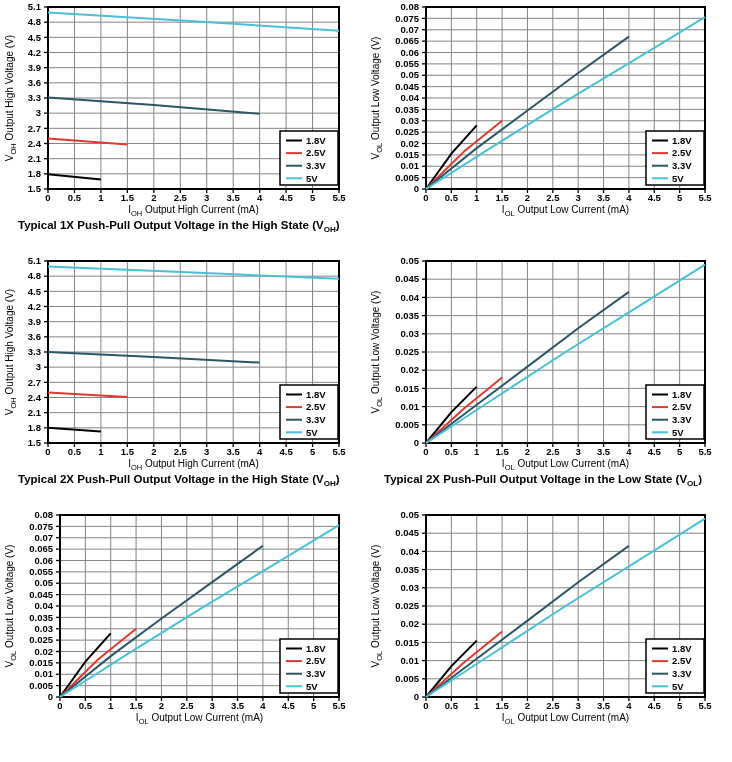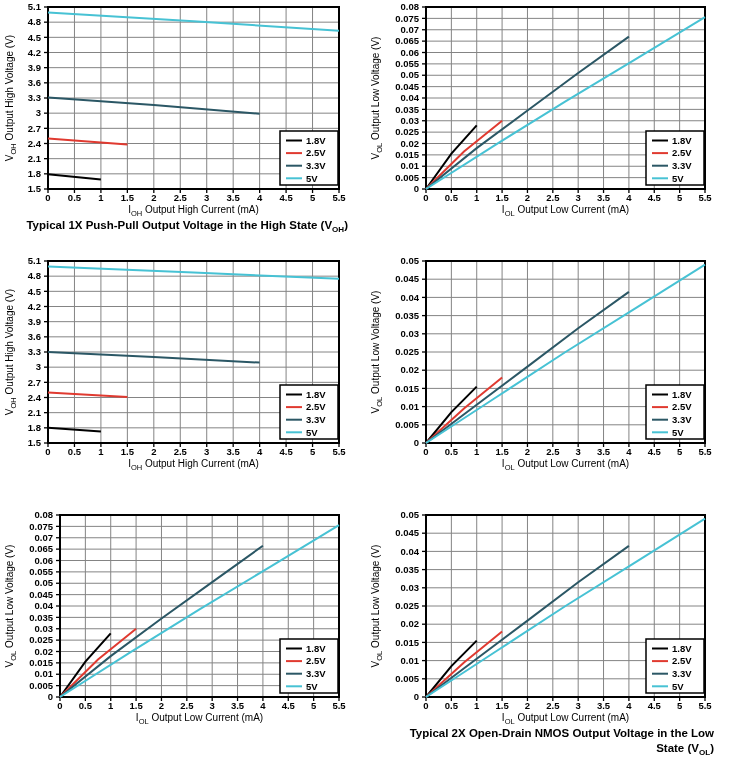--- a/index.html
+++ b/index.html
@@ -1,21 +1,21 @@
 <!DOCTYPE html>
 <html><head>
 <meta charset="utf-8">
 <style>
   html,body{margin:0;padding:0;background:#ffffff;}
   body{width:732px;height:762px;overflow:hidden;
        font-family:"Liberation Sans", sans-serif;color:#000;}
   .charts-grid{display:grid;grid-template-columns:366px 366px;grid-auto-rows:254px;}
   .chart-cell{margin:0;width:366px;height:254px;position:relative;}
   .chart-svg{display:block;width:366px;height:216px;}
-  .chart-title{font-weight:bold;font-size:11.5px;line-height:1.32;text-align:right;
+  .chart-title{font-weight:bold;font-size:11.5px;line-height:1.32;text-align:left;
                padding:2px 18px 0 18px;}
   .chart-title sub{font-size:70%;line-height:0;}
   svg text{font-family:"Liberation Sans", sans-serif;fill:#000;}
   svg .tick-label{font-size:9.5px;font-weight:bold;}
   svg .axis-title{font-size:10px;}
   svg .legend-label{font-size:9.5px;font-weight:bold;}
 </style>
 </head>
 <body>
 
@@ -316,20 +316,21 @@
           <line x1="286" y1="140.5" x2="302" y2="140.5" stroke="#000000" stroke-width="2"></line>
           <text x="306" y="143.7" class="legend-label">1.8V</text>
           <line x1="286" y1="153.1" x2="302" y2="153.1" stroke="#e03a30" stroke-width="2"></line>
           <text x="306" y="156.29999999999998" class="legend-label">2.5V</text>
           <line x1="286" y1="165.7" x2="302" y2="165.7" stroke="#2b5765" stroke-width="2"></line>
           <text x="306" y="168.89999999999998" class="legend-label">3.3V</text>
           <line x1="286" y1="178.3" x2="302" y2="178.3" stroke="#47c2d4" stroke-width="2"></line>
           <text x="306" y="181.5" class="legend-label">5V</text>
         </g>
       </svg>
+    <figcaption class="chart-title"><span>Typical 2X Push-Pull Output Voltage in the High State (V</span><sub>OH</sub><span>)</span></figcaption>
   </figure>
   <figure class="chart-cell">
     <svg class="chart-svg" viewBox="0 0 366 216">
         <g stroke="#848484" stroke-width="1">
           <line x1="85.36363636363636" y1="7" x2="85.36363636363636" y2="189"></line>
           <line x1="110.72727272727272" y1="7" x2="110.72727272727272" y2="189"></line>
           <line x1="136.09090909090907" y1="7" x2="136.09090909090907" y2="189"></line>
           <line x1="161.45454545454544" y1="7" x2="161.45454545454544" y2="189"></line>
           <line x1="186.8181818181818" y1="7" x2="186.8181818181818" y2="189"></line>
           <line x1="212.18181818181816" y1="7" x2="212.18181818181816" y2="189"></line>
@@ -407,20 +408,21 @@
           <line x1="286" y1="140.5" x2="302" y2="140.5" stroke="#000000" stroke-width="2"></line>
           <text x="306" y="143.7" class="legend-label">1.8V</text>
           <line x1="286" y1="153.1" x2="302" y2="153.1" stroke="#e03a30" stroke-width="2"></line>
           <text x="306" y="156.29999999999998" class="legend-label">2.5V</text>
           <line x1="286" y1="165.7" x2="302" y2="165.7" stroke="#2b5765" stroke-width="2"></line>
           <text x="306" y="168.89999999999998" class="legend-label">3.3V</text>
           <line x1="286" y1="178.3" x2="302" y2="178.3" stroke="#47c2d4" stroke-width="2"></line>
           <text x="306" y="181.5" class="legend-label">5V</text>
         </g>
       </svg>
+    <figcaption class="chart-title"><span>Typical 2X Push-Pull Output Voltage in the Low State (V</span><sub>OL</sub><span>)</span></figcaption>
   </figure>
   <figure class="chart-cell">
     <svg class="chart-svg" viewBox="0 0 366 216">
         <g stroke="#848484" stroke-width="1">
           <line x1="85.36363636363636" y1="7" x2="85.36363636363636" y2="189"></line>
           <line x1="110.72727272727272" y1="7" x2="110.72727272727272" y2="189"></line>
           <line x1="136.09090909090907" y1="7" x2="136.09090909090907" y2="189"></line>
           <line x1="161.45454545454544" y1="7" x2="161.45454545454544" y2="189"></line>
           <line x1="186.8181818181818" y1="7" x2="186.8181818181818" y2="189"></line>
           <line x1="212.18181818181816" y1="7" x2="212.18181818181816" y2="189"></line>
@@ -607,15 +609,14 @@
           <line x1="286" y1="140.5" x2="302" y2="140.5" stroke="#000000" stroke-width="2"></line>
           <text x="306" y="143.7" class="legend-label">1.8V</text>
           <line x1="286" y1="153.1" x2="302" y2="153.1" stroke="#e03a30" stroke-width="2"></line>
           <text x="306" y="156.29999999999998" class="legend-label">2.5V</text>
           <line x1="286" y1="165.7" x2="302" y2="165.7" stroke="#2b5765" stroke-width="2"></line>
           <text x="306" y="168.89999999999998" class="legend-label">3.3V</text>
           <line x1="286" y1="178.3" x2="302" y2="178.3" stroke="#47c2d4" stroke-width="2"></line>
           <text x="306" y="181.5" class="legend-label">5V</text>
         </g>
       </svg>
-    <figcaption class="chart-title"><span>Typical 2X Open-Drain NMOS Output Voltage in the Low State (V</span><sub>OL</sub><span>)</span></figcaption>
   </figure>
 </div>
 
 </body></html>

